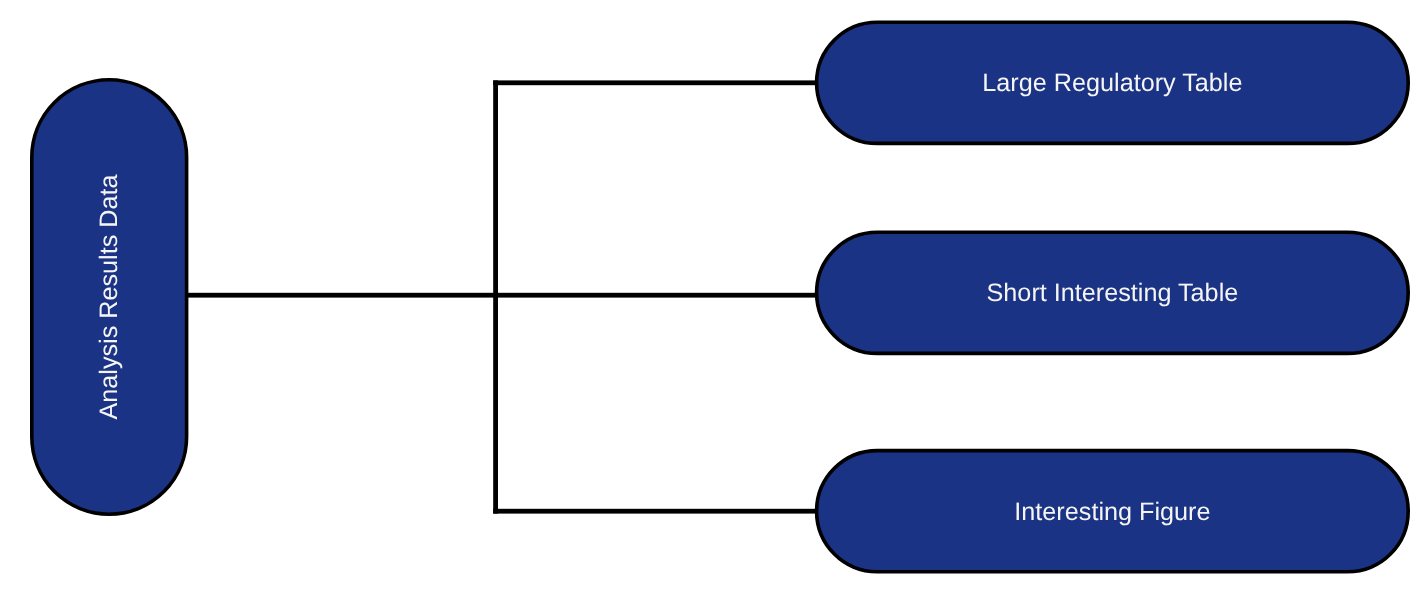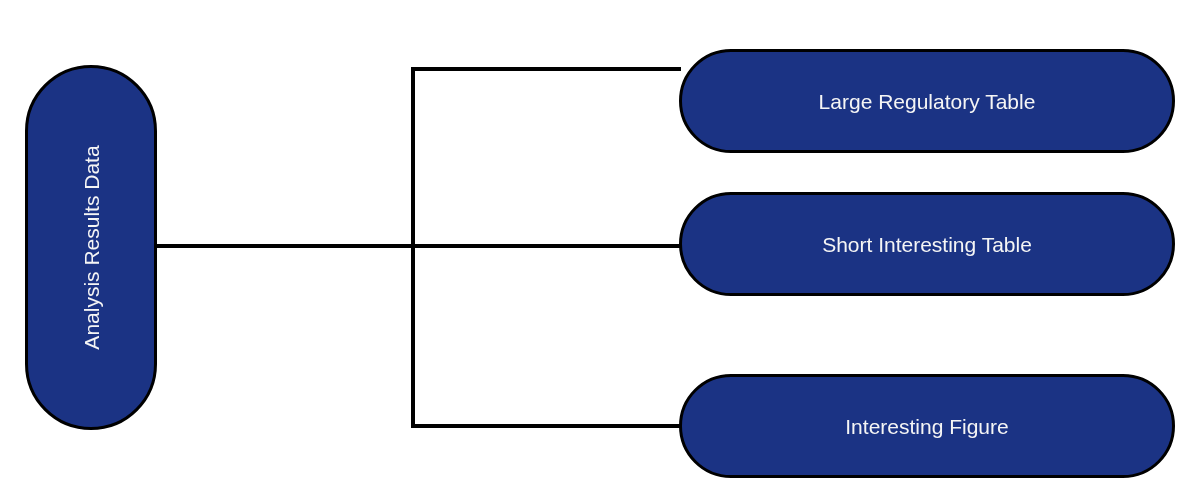--- a/index.html
+++ b/index.html
@@ -42,21 +42,21 @@
   .child-node {
     left: 679px;
     width: 496px;
     height: 104px;
     border-radius: 52px;
   }
   .child-node .htext {
     display: block;
     white-space: nowrap;
   }
-  .n1 { top: 17px; margin-top: 32px; }
+  .n1 { top: 17px; }
   .n2 { top: 192px; justify-content: center; }
   .n3 { top: 374px; }
   .connector {
     position: absolute;
     background: #000000;
   }
   .trunk { left: 411px; top: 67px; width: 4px; height: 361px; }
   .h-top { left: 411px; top: 67px; width: 270px; height: 4px; }
   .h-mid { left: 154px; top: 244px; width: 527px; height: 4px; }
   .h-bot { left: 411px; top: 424px; width: 270px; height: 4px; }

